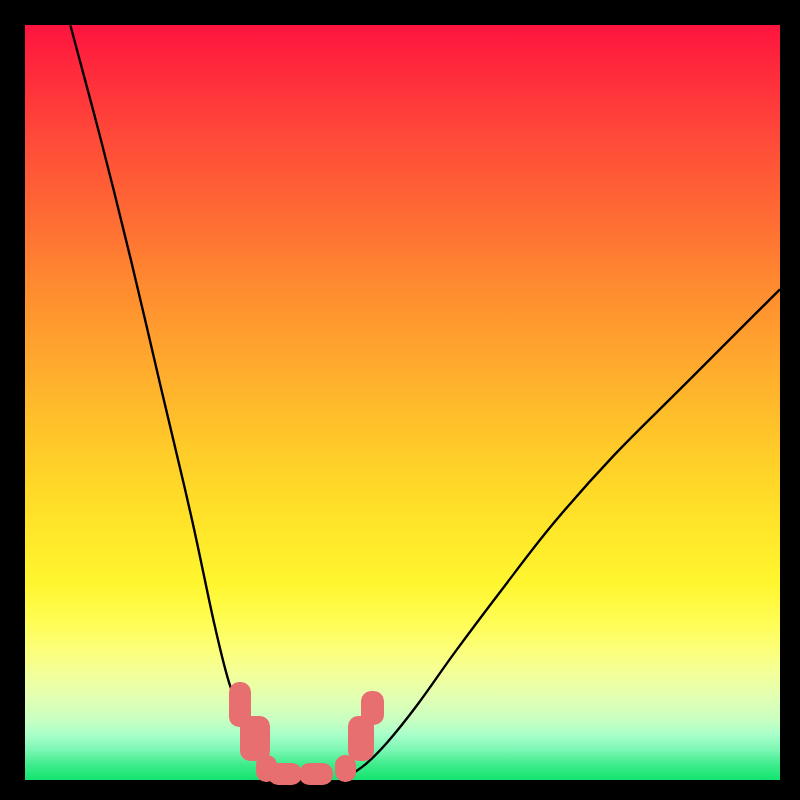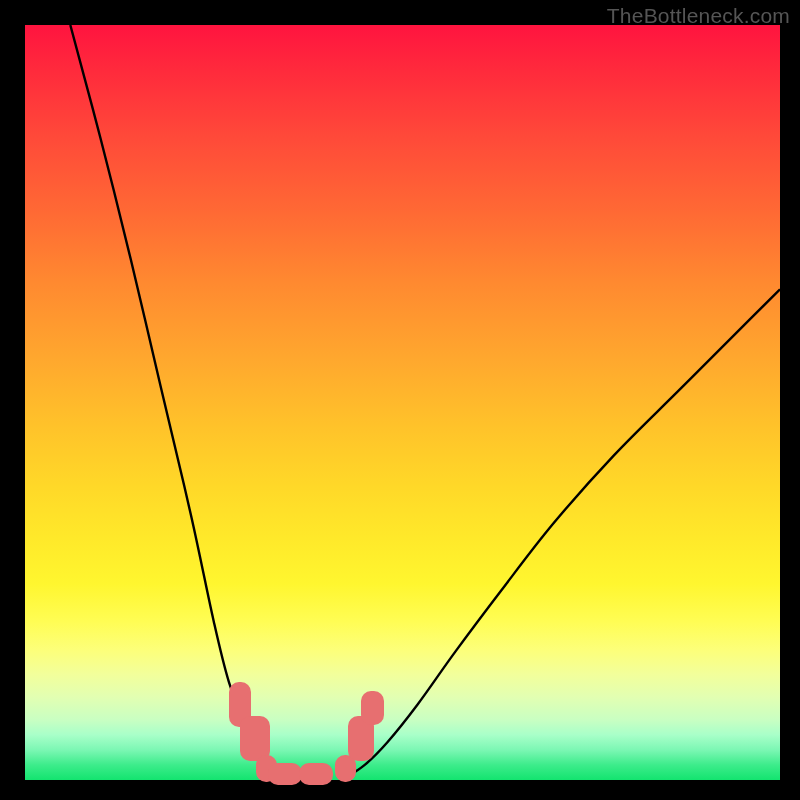--- a/index.html
+++ b/index.html
@@ -80,14 +80,13 @@
         <div class="marker" style="width: 30.2px; height: 45.3px; left: 215.175px; top: 690.825px;"></div>
         <div class="marker" style="width: 21.14px; height: 26.425px; left: 231.03px; top: 730.462px;"></div>
         <div class="marker" style="width: 33.975px; height: 22.65px; left: 243.487px; top: 737.635px;"></div>
         <div class="marker" style="width: 33.975px; height: 22.65px; left: 273.688px; top: 737.635px;"></div>
         <div class="marker" style="width: 21.14px; height: 26.425px; left: 310.305px; top: 730.462px;"></div>
         <div class="marker" style="width: 26.425px; height: 45.3px; left: 322.762px; top: 690.825px;"></div>
         <div class="marker" style="width: 22.65px; height: 33.975px; left: 335.975px; top: 666.288px;"></div>
       </div>
 
   </div>
-  <div class="watermark">TheBottleneck.com</div>
 </div>
 
 </body></html>

